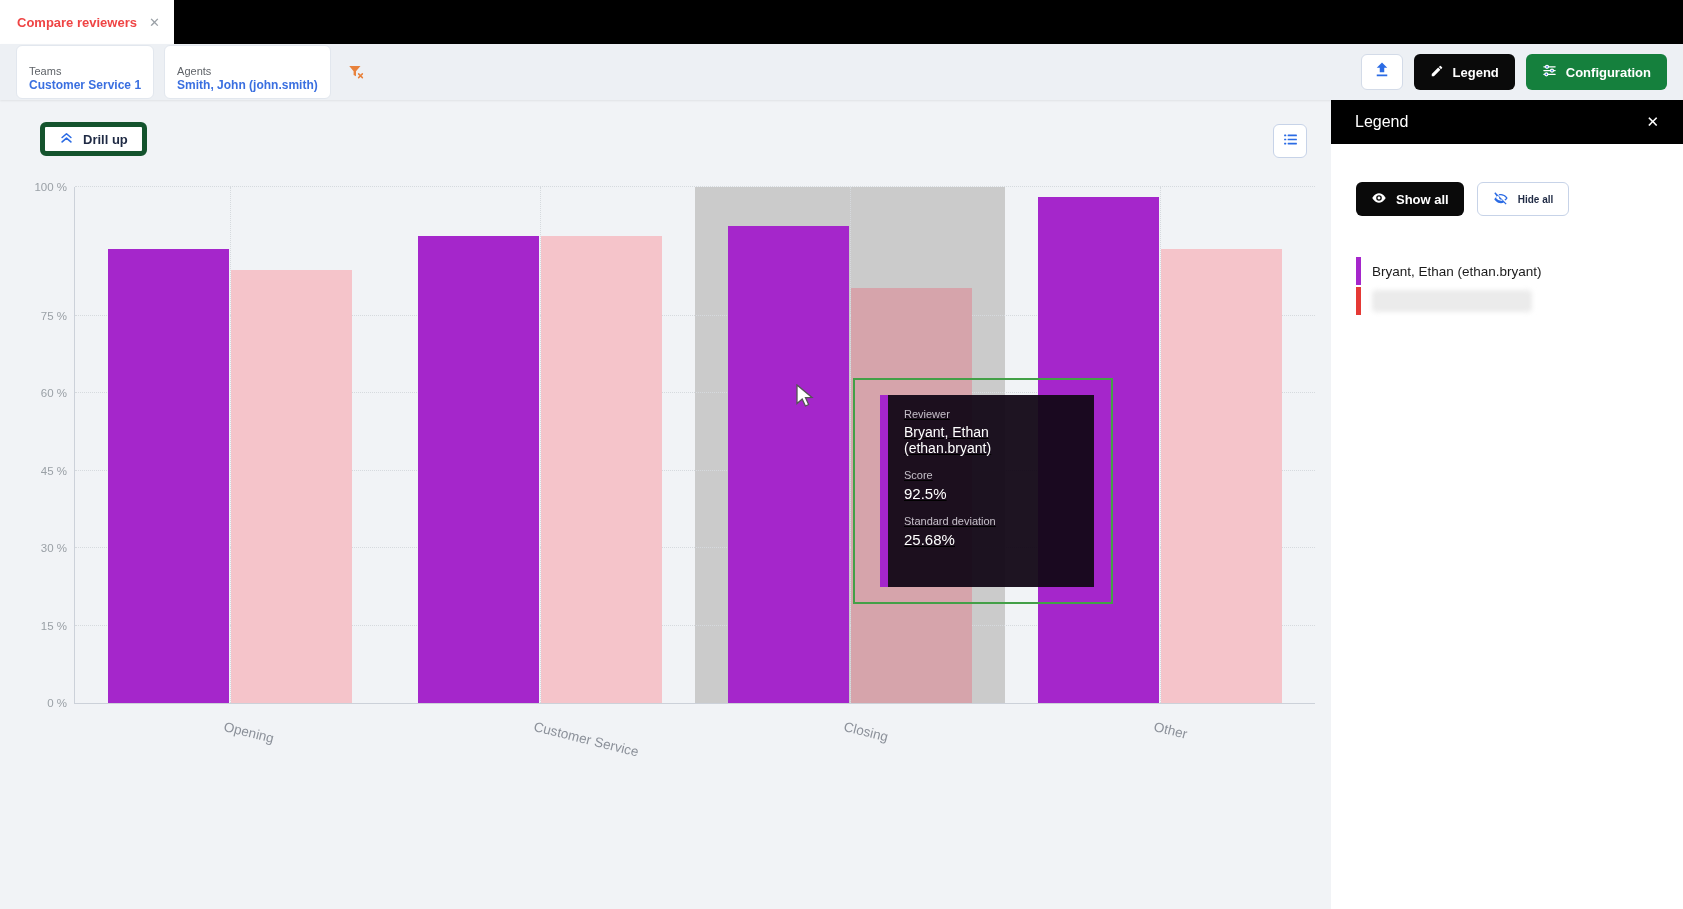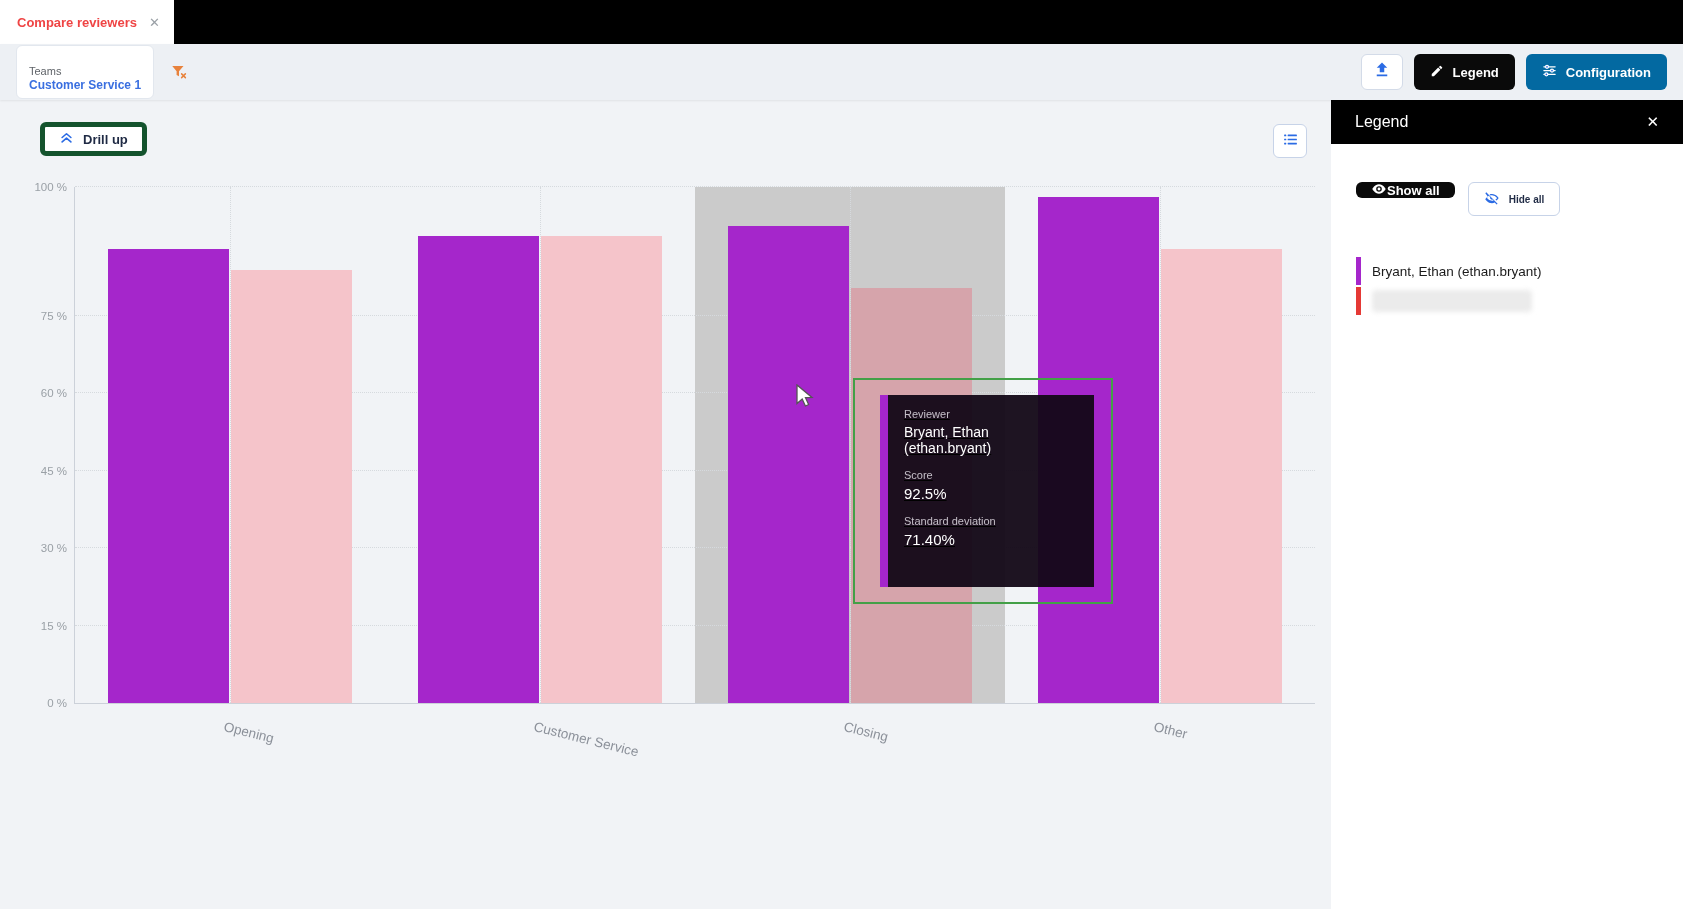--- a/index.html
+++ b/index.html
@@ -14,21 +14,21 @@
   
   .filterbar { height:56px; background:#edf0f4; display:flex; align-items:center; padding:0 16px; gap:10px; box-shadow:0 1px 2px rgba(0,0,0,.07); position:relative; z-index:3; }
   .chip { background:#fff; border:1px solid #e2e7ee; border-radius:6px; padding:5px 12px 6px; display:flex; flex-direction:column; gap:1px; cursor:pointer; min-width:110px; }
   .chip-label { font-size:11px; color:#5f6368;margin-top:14px; }
   .chip-value { font-size:12px; font-weight:700; color:#3a6fe0; white-space:nowrap; }
   .filter-clear { margin-left:6px; cursor:pointer; display:flex; align-items:center; }
   .fb-right { margin-left:auto; display:flex; align-items:center; gap:11px; }
   .icon-btn { width:42px; height:36px; background:#fff; border:1px solid #d3dbe8; border-radius:6px; display:flex; align-items:center; justify-content:center; cursor:pointer; }
   .btn-dark, .btn-blue { height:36px; border:none; border-radius:6px; padding:0 16px; display:flex; align-items:center; gap:9px; font-size:13px; font-weight:700; color:#fff; cursor:pointer; font-family:inherit; }
   .btn-dark { background:#0a0a0a; }
-  .btn-blue { background:#0369a1; }
+  .btn-blue { background:#15803d; }
 
   
   .main { display:flex; height:809px; }
   .chart-region { flex:1; position:relative; background:#f1f3f6; }
 
   .drill-btn { position:absolute; left:40px; top:22px; height:34px; background:#fff; border:5px solid #14532d; border-radius:6px; display:flex; align-items:center; gap:9px; padding:0 14px; font-size:13px; font-weight:700; color:#1f2a44; cursor:pointer; z-index:2; }
   .list-btn { position:absolute; right:24px; top:24px; width:34px; height:34px; background:#fff; border:1px solid #c7d3e8; border-radius:6px; display:flex; align-items:center; justify-content:center; cursor:pointer; z-index:2; }
 
   
   .plot { position:absolute; left:74px; right:16px; top:87px; bottom:205px; border-left:1px solid #ccd1d9; border-bottom:1px solid #ccd1d9; }
@@ -51,41 +51,45 @@
   .tt-num { font-size:15px; margin-bottom:13px; }
   .cursor { position:absolute; left:795px; top:284px; z-index:6; pointer-events:none; }
 
   
   .legend-panel { width:352px; background:#fff; display:flex; flex-direction:column; }
   .lp-header { height:44px; background:#000; color:#fff; display:flex; align-items:center; justify-content:space-between; padding:0 24px; flex:none; }
   .lp-title { font-size:16px; }
   .lp-close { color:#fff; font-size:15px; cursor:pointer; }
   .lp-body { padding:38px 25px 0; }
   .lp-buttons { display:flex; gap:13px; margin-bottom:40px; }
-  .btn-showall { height:16px; background:#0a0a0a; color:#fff; border:none; border-radius:6px; padding:0 15px; display:flex; align-items:center; font-size:13px; font-weight:700; cursor:pointer; font-family:inherit; }
+  .btn-showall { height:34px; background:#0a0a0a; color:#fff; border:none; border-radius:6px; padding:0 15px; display:flex; align-items:center; gap:9px; font-size:13px; font-weight:700; cursor:pointer; font-family:inherit; }
   .btn-hideall { height:34px; background:#fff; color:#1f2a44; border:1px solid #c7d3e8; border-radius:6px; padding:0 15px; display:flex; align-items:center; gap:9px; font-size:10px; font-weight:700; cursor:pointer; font-family:inherit; }
   .lp-item { display:flex; align-items:center; gap:11px; cursor:pointer; min-height:30px; }
   .lp-color { width:5px; height:28px; flex:none; }
   .lp-name { font-size:13.5px; color:#1b1b1b; }
   .lp-redacted { width:160px; height:22px; background:#ebebeb; border-radius:4px; filter:blur(2.5px); }
 </style>
 </head>
 <body>
 
 <div class="tabbar">
   <div class="tab">
     <span class="tab-title">Compare reviewers</span>
     <span class="tab-close">✕</span>
   </div>
 </div>
 
 <div class="filterbar">
   <div class="chip">
     <span class="chip-label">Teams</span>
     <span class="chip-value">Customer Service 1</span>
+  </div>
+  <div class="chip">
+    <span class="chip-label">Agents</span>
+    <span class="chip-value">Smith, John (john.smith)</span>
   </div>
   <span class="filter-clear">
     <svg width="18" height="18" viewBox="0 0 24 24">
         <path d="M3 4h15l-6 7v6.5l-3.2-1.6V11L3 4z" fill="#e8823c"></path>
         <path d="M15.5 14.5l5 5M20.5 14.5l-5 5" stroke="#e8823c" stroke-width="2" stroke-linecap="round"></path>
       </svg>
   </span>
 
   <div class="fb-right">
     <div class="icon-btn">
@@ -190,21 +194,21 @@
 
     <div class="tt-frame">
       <div class="tt-box">
         <div class="tt-strip"></div>
         <div class="tt-content">
           <div class="tt-label">Reviewer</div>
           <div class="tt-name">Bryant, Ethan (ethan.bryant)</div>
           <div class="tt-label">Score</div>
           <div class="tt-num">92.5%</div>
           <div class="tt-label">Standard deviation</div>
-          <div class="tt-num">71.40%</div>
+          <div class="tt-num">25.68%</div>
         </div>
       </div>
     </div>
 
     <span class="cursor">
       <svg width="22" height="24" viewBox="0 0 22 24">
           <path d="M2 1 L2 19.5 L7.2 15 L10.4 22 L13.6 20.5 L10.5 13.7 L17 13.4 Z" fill="#fff" stroke="#555" stroke-width="1.3"></path>
         </svg>
     </span>
   </div>

